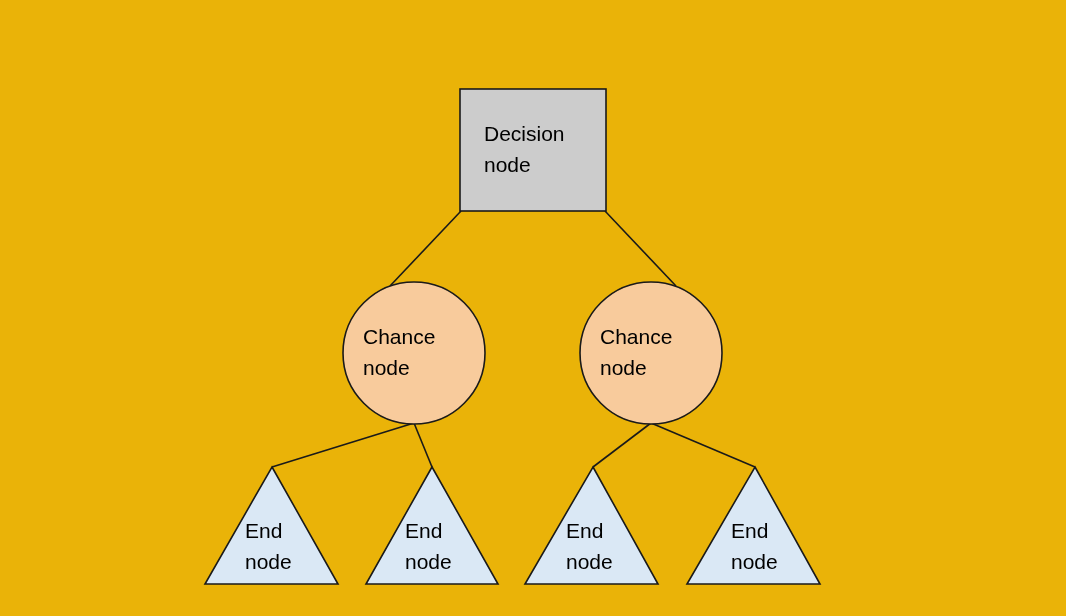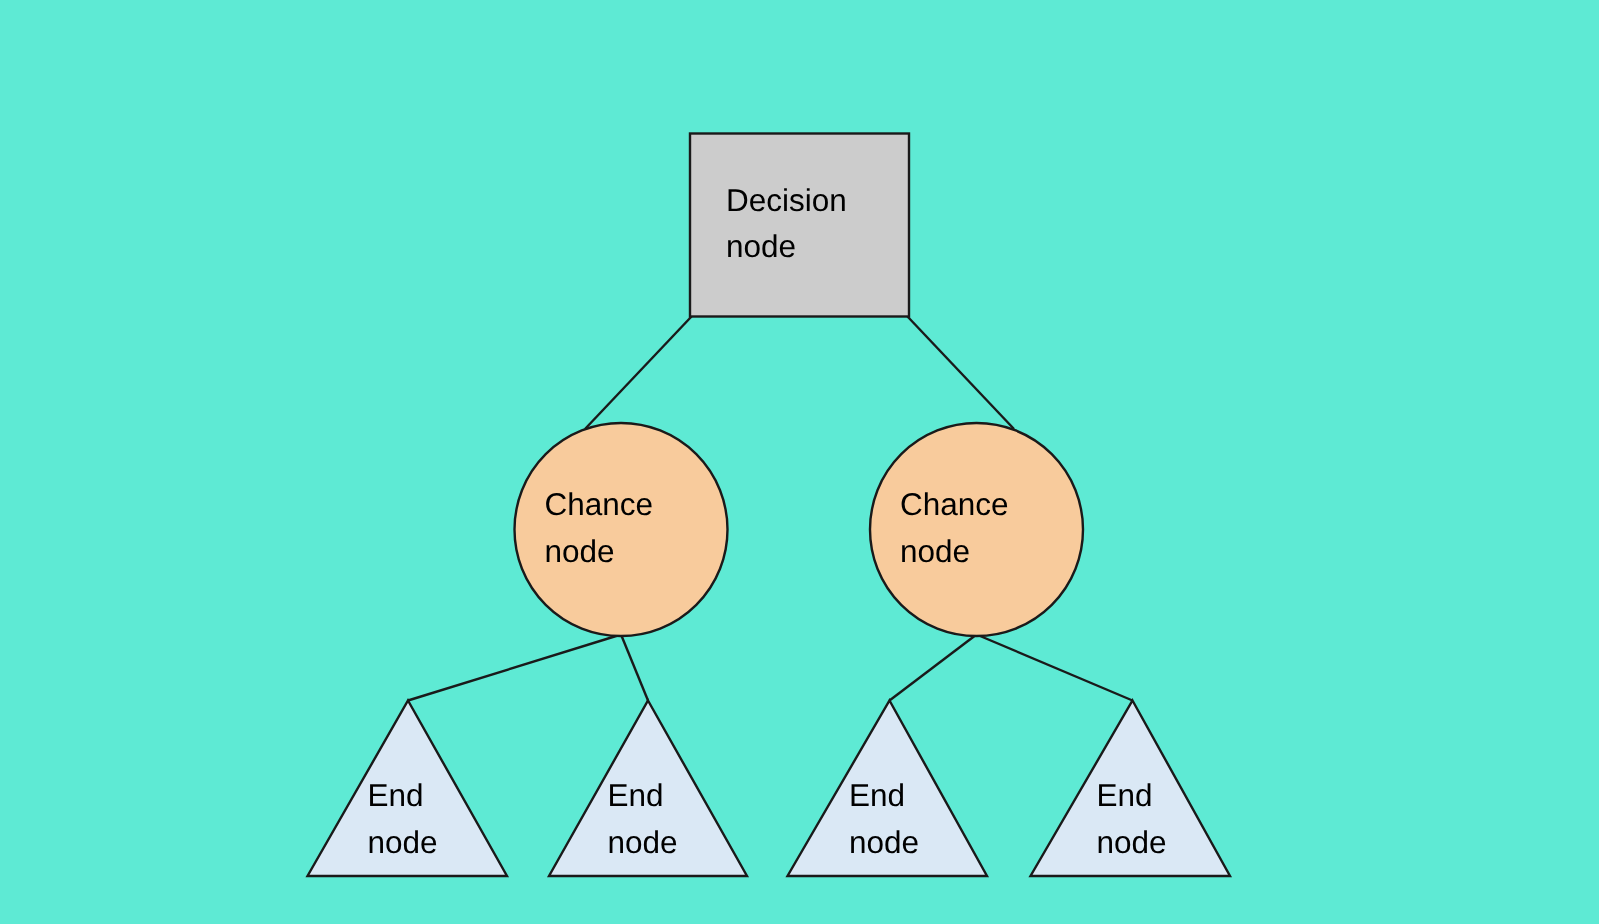--- a/index.html
+++ b/index.html
@@ -11,21 +11,21 @@
   body {
     width: 1066px;
     height: 616px;
     font-family: "Liberation Sans", sans-serif;
     overflow: hidden;
   }
   #diagram-canvas {
     position: relative;
     width: 1066px;
     height: 616px;
-    background: #5eead4;
+    background: #eab308;
   }
   #diagram-svg {
     position: absolute;
     top: 0;
     left: 0;
     width: 1066px;
     height: 616px;
     display: block;
   }
   .node-label {

